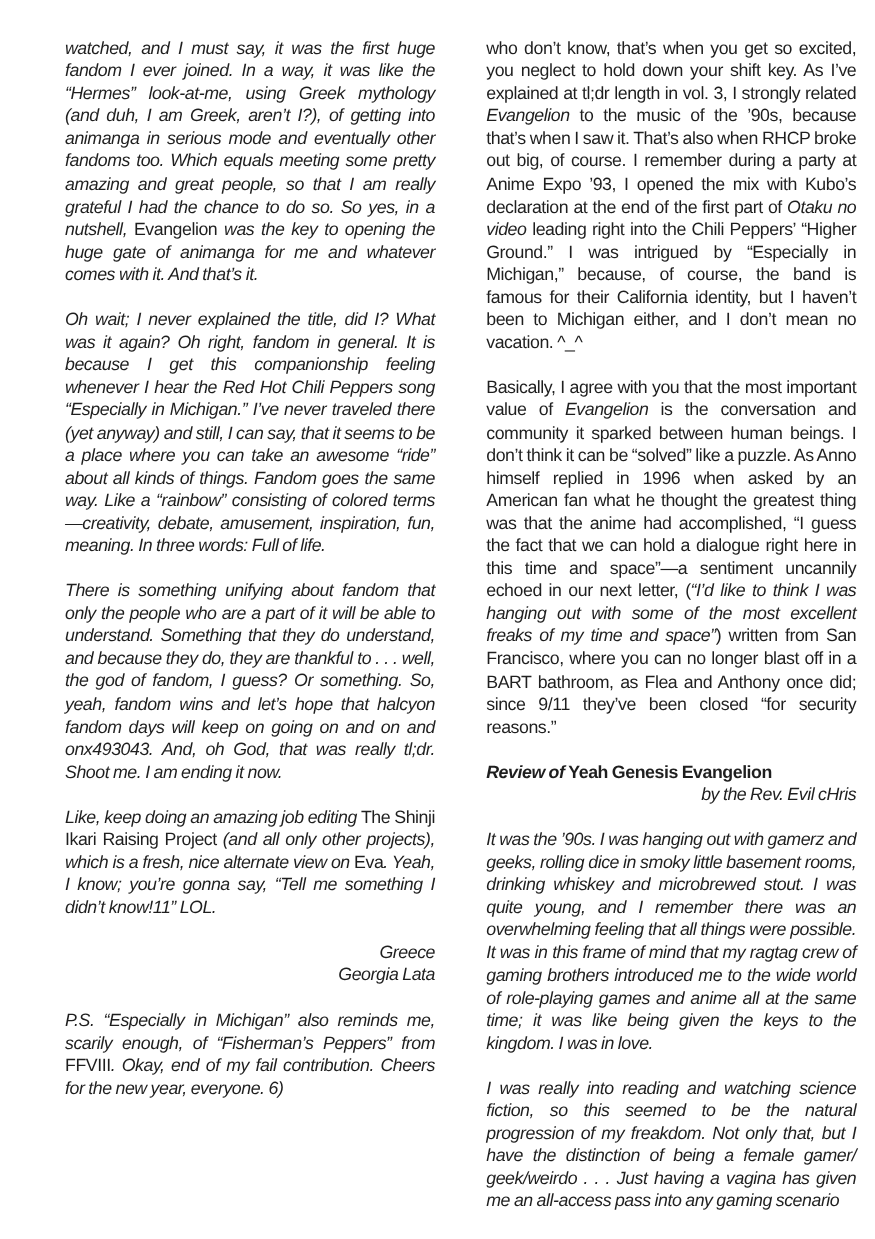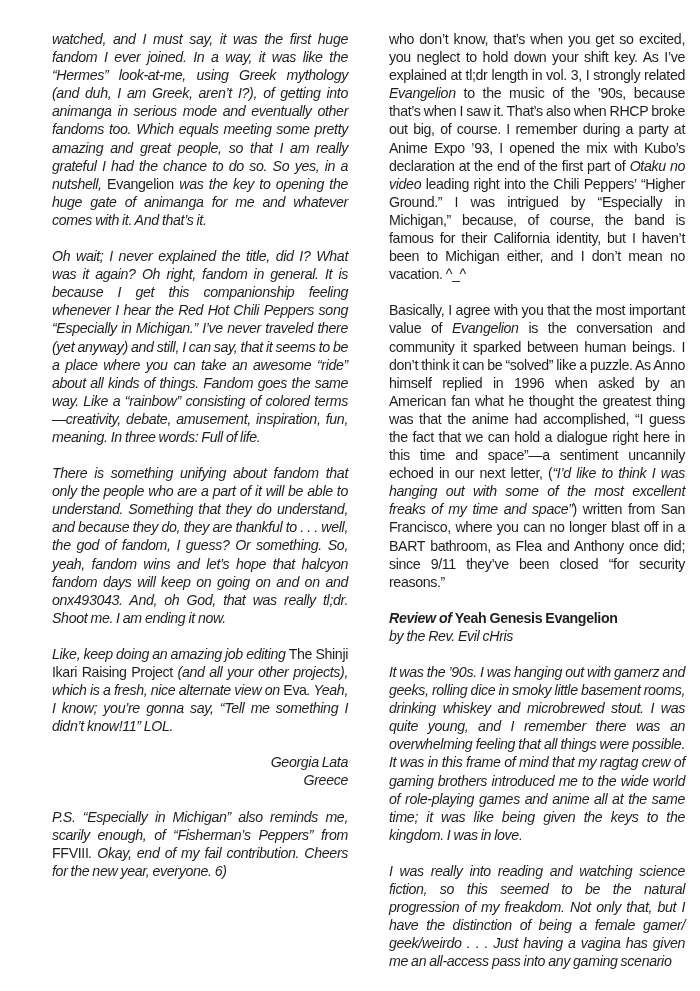--- a/index.html
+++ b/index.html
@@ -38,39 +38,39 @@
       font-style: italic;
     }
     .sign div { line-height: 18.1px; }
     .review-title {
       margin: 6px 0 0 0;
       text-align: left;
       font-weight: bold;
     }
     .review-byline {
       margin: 0 0 18px 0;
-      text-align: left;
+      text-align: right;
       font-style: italic;
     }
   </style>
 </head>
 <body>
 
 <div class="column left">
   <p class="para i"><span>watched, and I must say, it was the first huge fandom I ever joined. In a way, it was like the “Hermes” look-at-me, using Greek mythology (and duh, I am Greek, aren’t I?), of getting into animanga in serious mode and eventually other fandoms too. Which equals meeting some pretty amazing and great people, so that I am really grateful I had the chance to do so. So yes, in a nutshell, </span><span class="r">Evangelion</span><span> was the key to opening the huge gate of animanga for me and whatever comes with it. And that’s it.</span></p>
 
   <p class="para i">Oh wait; I never explained the title, did I? What was it again? Oh right, fandom in general. It is because I get this companionship feeling whenever I hear the Red Hot Chili Peppers song “Especially in Michigan.” I’ve never traveled there (yet anyway) and still, I can say, that it seems to be a place where you can take an awesome “ride” about all kinds of things. Fandom goes the same way. Like a “rainbow” consisting of colored terms—creativity, debate, amusement, inspiration, fun, meaning. In three words: Full of life.</p>
 
   <p class="para i">There is something unifying about fandom that only the people who are a part of it will be able to understand. Something that they do understand, and because they do, they are thankful to . . . well, the god of fandom, I guess? Or something. So, yeah, fandom wins and let’s hope that halcyon fandom days will keep on going on and on and onx493043. And, oh God, that was really tl;dr. Shoot me. I am ending it now.</p>
 
-  <p class="para i"><span>Like, keep doing an amazing job editing </span><span class="r">The Shinji Ikari Raising Project</span><span> (and all your other projects), which is a fresh, nice alternate view on </span><span class="r">Eva</span><span>. Yeah, I know; you’re gonna say, “Tell me something I didn’t know!11” LOL.</span></p>
+  <p class="para i"><span>Like, keep doing an amazing job editing </span><span class="r">The Shinji Ikari Raising Project</span><span> (and all only other projects), which is a fresh, nice alternate view on </span><span class="r">Eva</span><span>. Yeah, I know; you’re gonna say, “Tell me something I didn’t know!11” LOL.</span></p>
 
   <div class="sign">
+    <div>Greece</div>
     <div>Georgia Lata</div>
-    <div>Greece</div>
   </div>
 
   <p class="para i"><span>P.S. “Especially in Michigan” also reminds me, scarily enough, of “Fisherman’s Peppers” from </span><span class="r">FFVIII</span><span>. Okay, end of my fail contribution. Cheers for the new year, everyone. 6)</span></p>
 
 </div>
 
 <div class="column right">
   <p class="para r"><span>who don’t know, that’s when you get so excited, you neglect to hold down your shift key. As I’ve explained at tl;dr length in vol. 3, I strongly related </span><span class="i">Evangelion</span><span> to the music of the ’90s, because that’s when I saw it. That’s also when RHCP broke out big, of course. I remember during a party at Anime Expo ’93, I opened the mix with Kubo’s declaration at the end of the first part of </span><span class="i">Otaku no video</span><span> leading right into the Chili Peppers’ “Higher Ground.” I was intrigued by “Especially in Michigan,” because, of course, the band is famous for their California identity, but I haven’t been to Michigan either, and I don’t mean no vacation. ^_^</span></p>
 
   <p class="para r"><span>Basically, I agree with you that the most important value of </span><span class="i">Evangelion</span><span> is the conversation and community it sparked between human beings. I don’t think it can be “solved” like a puzzle. As Anno himself replied in 1996 when asked by an American fan what he thought the greatest thing was that the anime had accomplished, “I guess the fact that we can hold a dialogue right here in this time and space”—a sentiment uncannily echoed in our next letter, (</span><span class="i">“I’d like to think I was hanging out with some of the most excellent freaks of my time and space”</span><span>) written from San Francisco, where you can no longer blast off in a BART bathroom, as Flea and Anthony once did; since 9/11 they’ve been closed “for security reasons.”</span></p>

